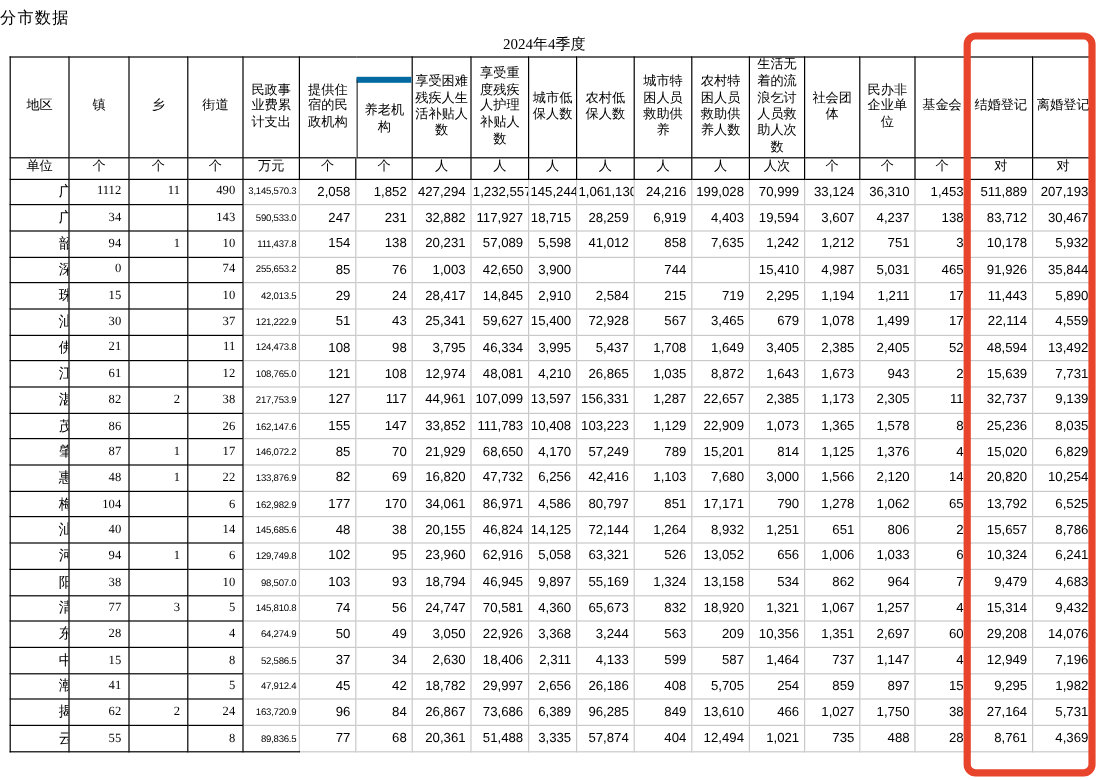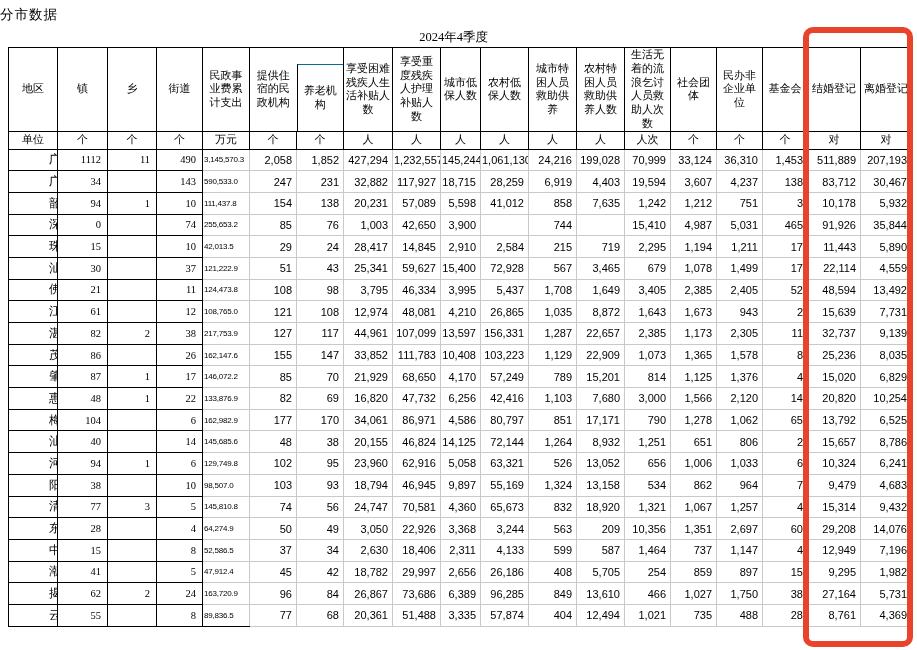--- a/index.html
+++ b/index.html
@@ -31,33 +31,33 @@
   tbody tr { height:21.7px; }
   td { padding:0 1px; font-size:11px; vertical-align:middle; overflow:hidden; white-space:nowrap; }
   td.c-region {
     border:1px solid #000; text-align:left; font-size:12px;padding-left:40px;
   }
   td.c-serif {
     border:1px solid #000; text-align:right; padding-right:6px; font-size:10.5px;
   }
   td.c-minzheng {
     border:1px solid #c9c9c9; border-left:1px solid #000;
-    text-align:right; padding-right:16px; font-size:8px; letter-spacing:-0.2px;
+    text-align:right; padding-right:2px; font-size:8px; letter-spacing:-0.2px;
     font-family:"Liberation Sans","DejaVu Sans",sans-serif;
   }
   td.c-data {
     border:1px solid #c9c9c9; text-align:right; padding-right:4px;
     font-size:11px; font-family:"Liberation Sans","DejaVu Sans",sans-serif;
   }
   tbody tr:last-child td.bb-black { border-bottom-color:#000; }
   th.no-right { border-right:none; }
   th.yanglao { border-left:none; position:relative; padding:0; }
   .yanglao-inner {
     position:absolute; left:0; right:0; top:16px; bottom:0;
-    border-top:1px solid #0369a1; border-left:1px solid #000;
+    border-top:5px solid #0369a1; border-left:1px solid #000;
     display:flex; align-items:center; justify-content:center;
     line-height:1.25; padding:0 2px;
   }
   .highlight-box {
     position:absolute; left:803px; top:27px; width:110px; height:620px;
     box-sizing:border-box; border:6px solid #e8432b; border-radius:10px;
     pointer-events:none; z-index:5; background:transparent;
   }
 </style>
 </head>

